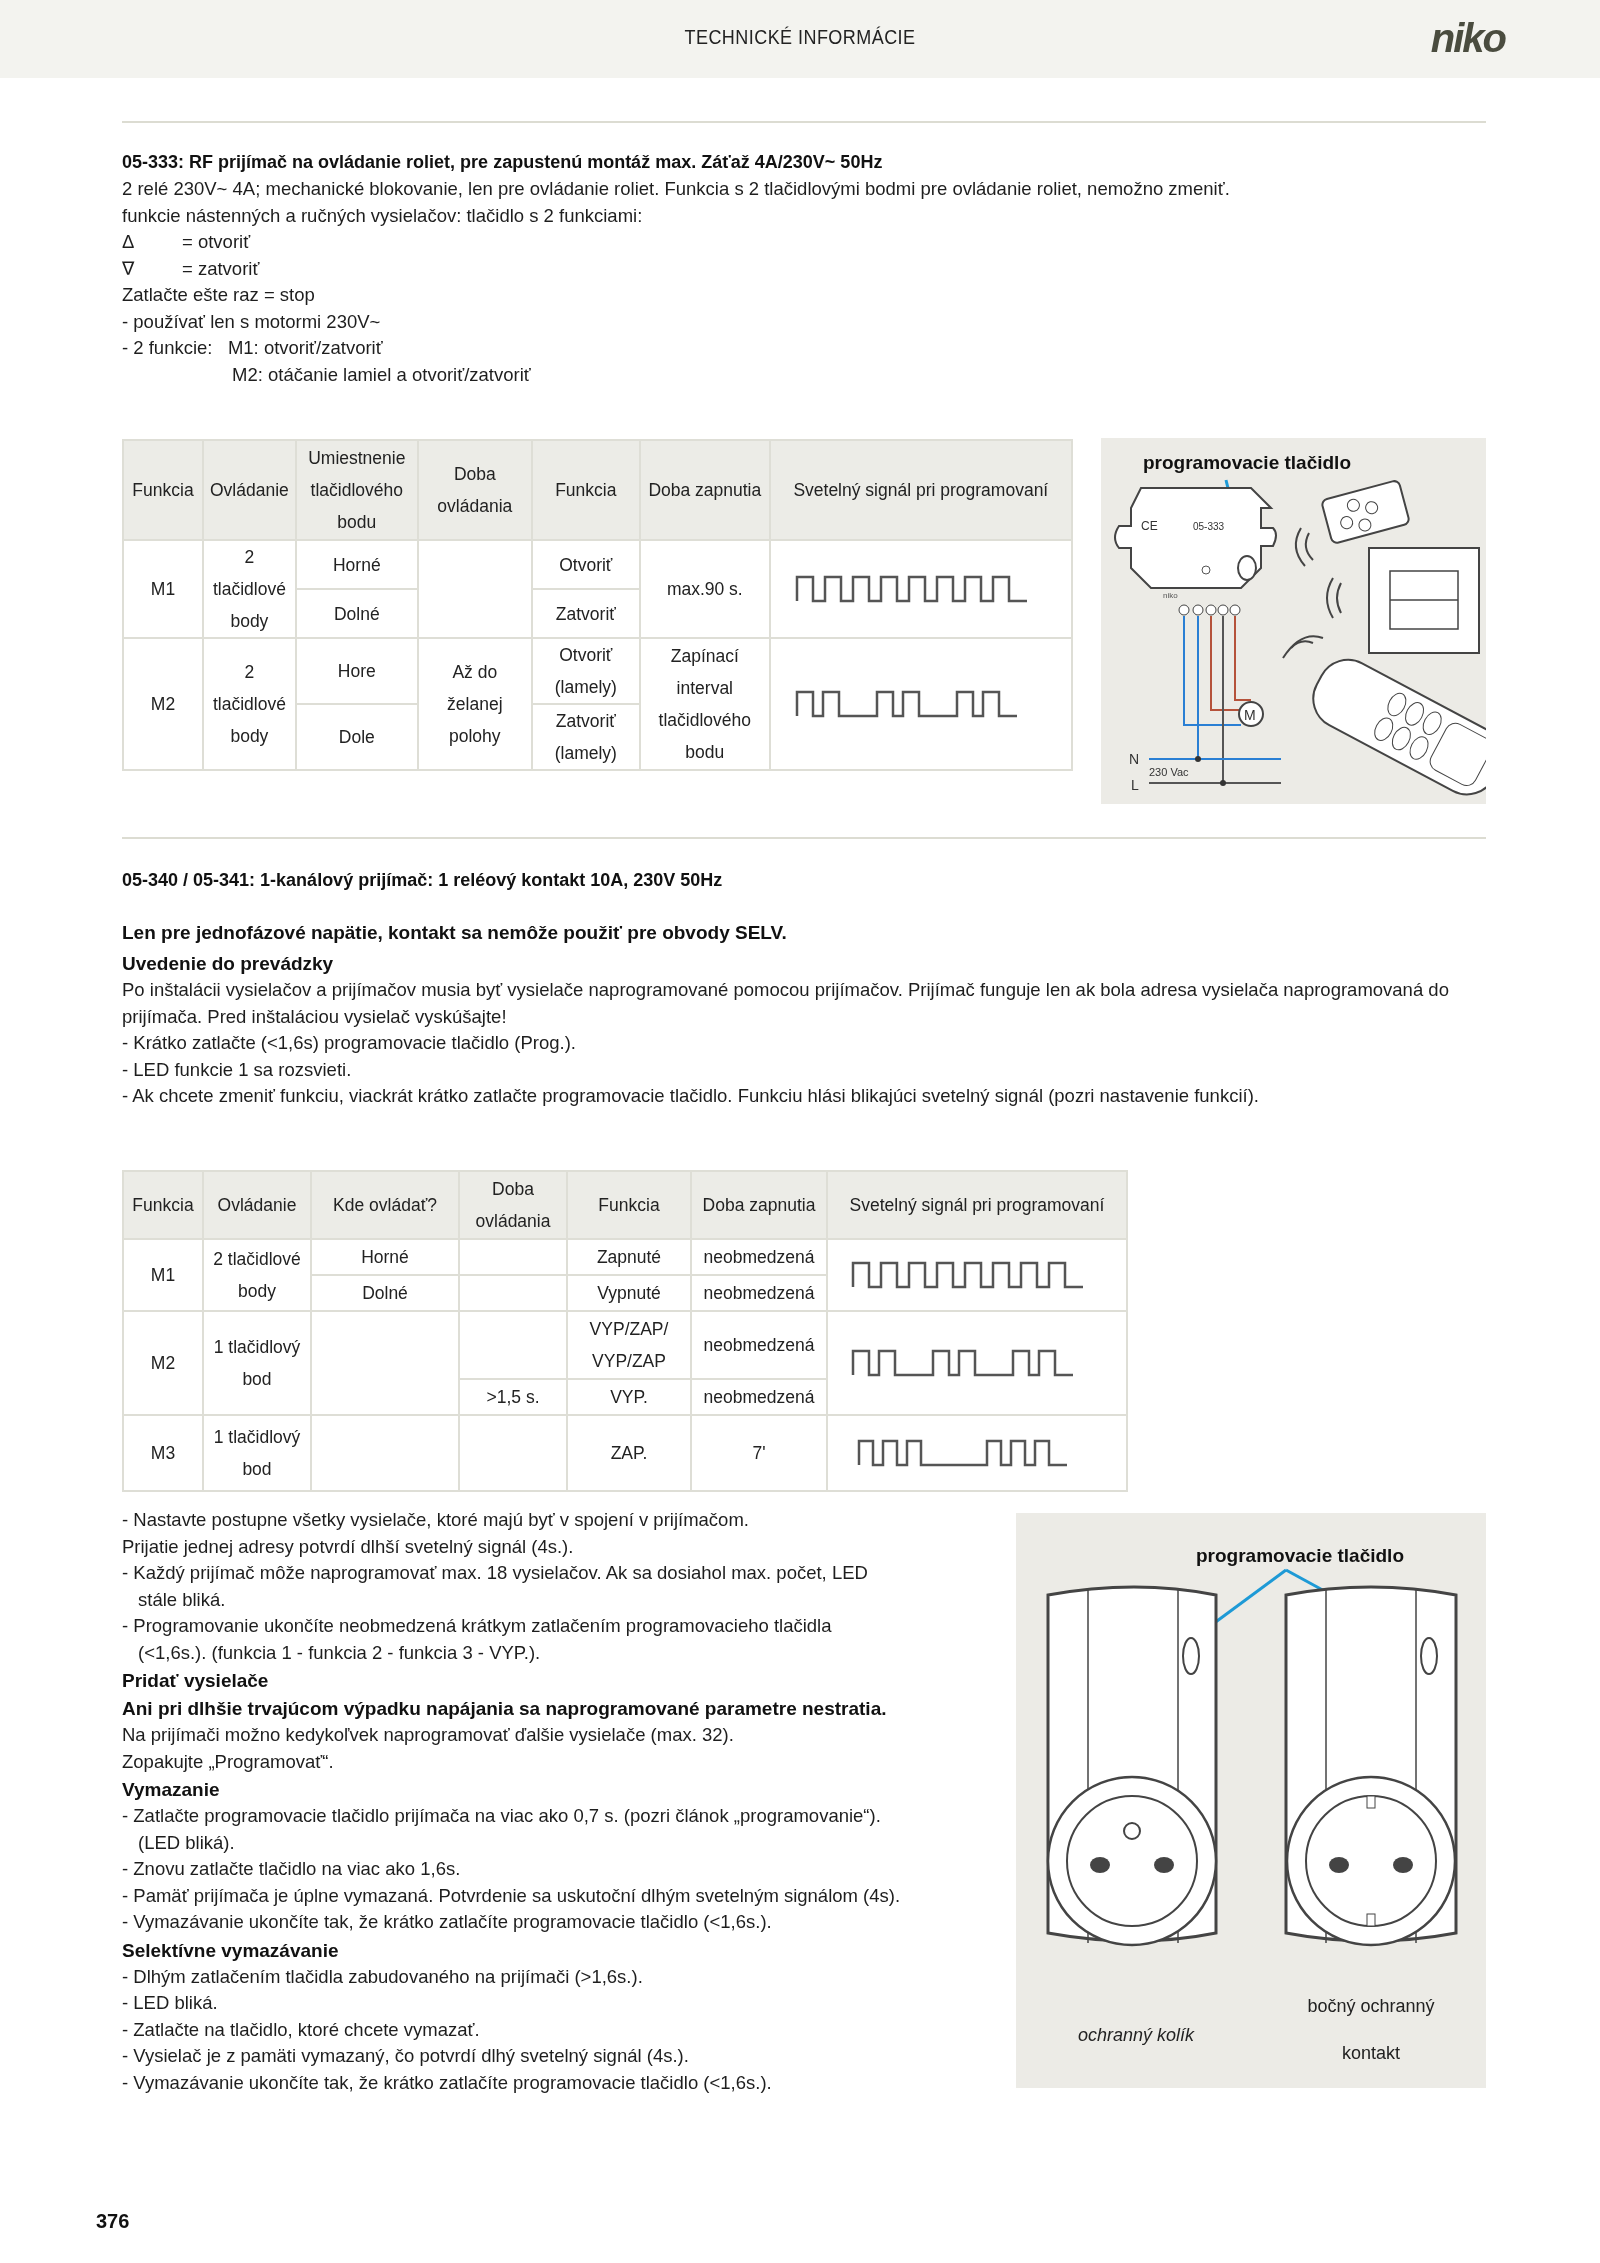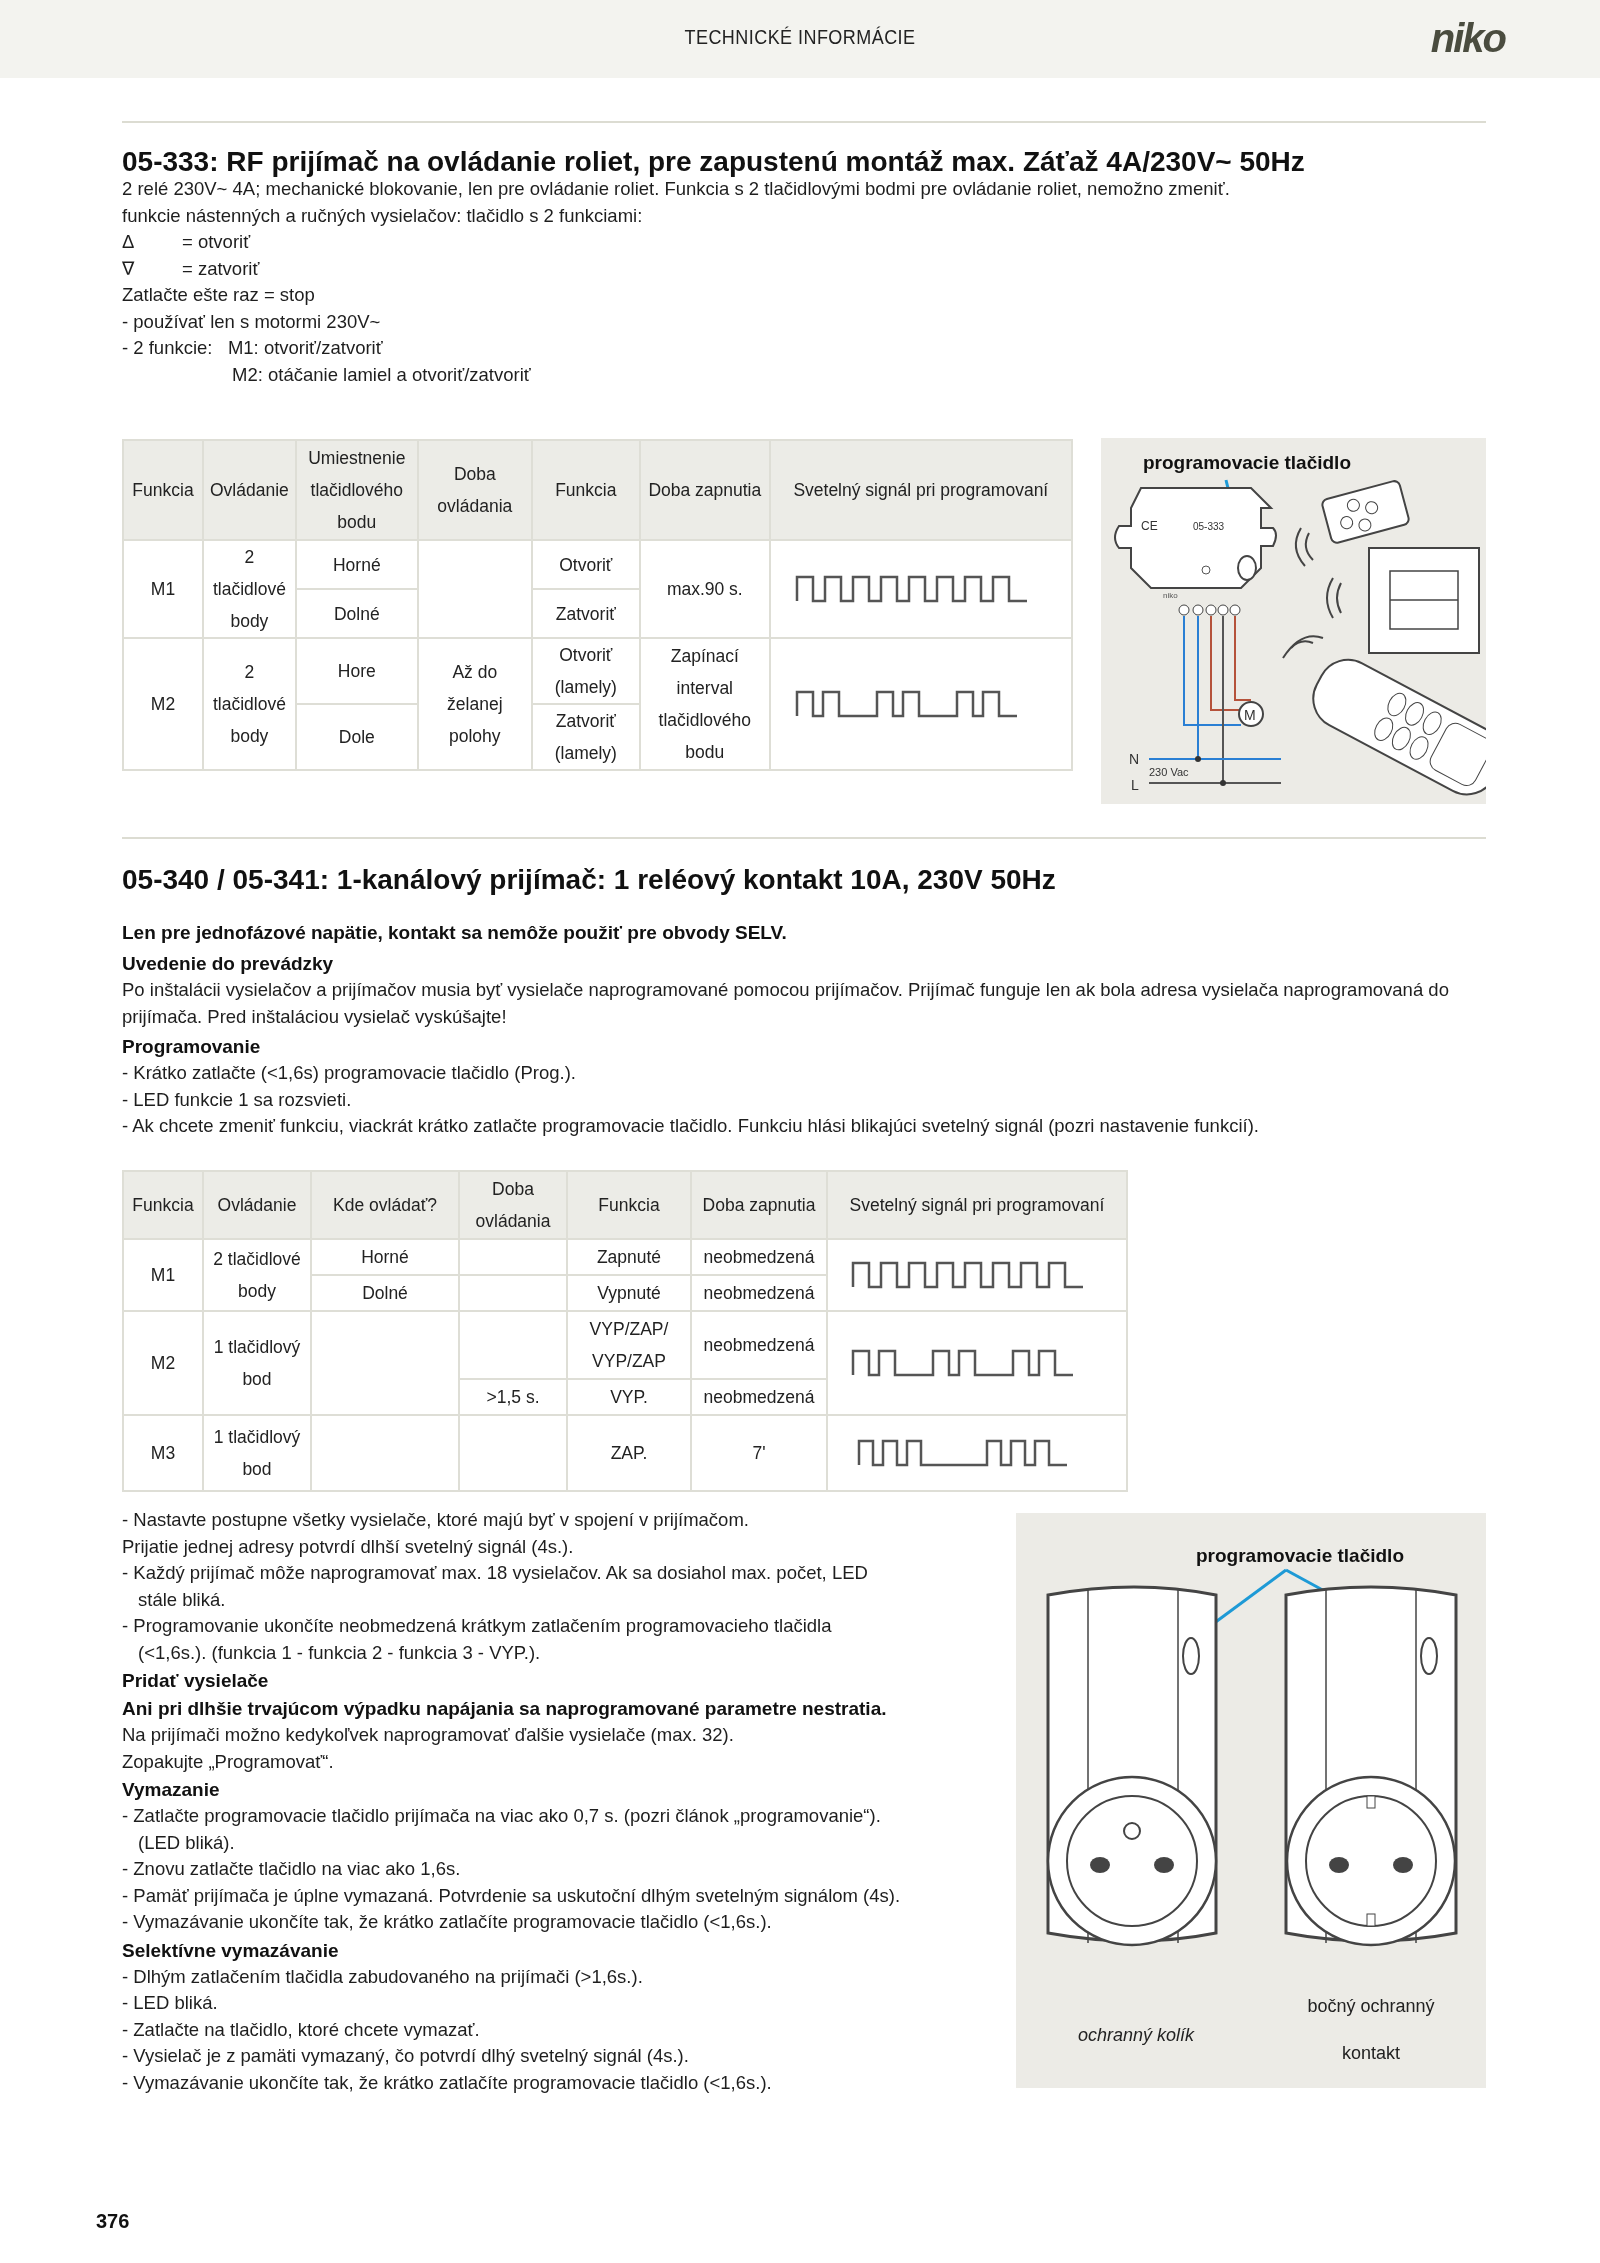--- a/index.html
+++ b/index.html
@@ -6,21 +6,21 @@
   html, body { width: 1600px; height: 2263px; background: #ffffff; }
   body { font-family: "Liberation Sans", "DejaVu Sans", sans-serif; color: #1a1a1a; position: relative; overflow: hidden; }
 
   .header { position: absolute; left: 0; top: 0; width: 1600px; height: 78px; background: #f3f3ef; }
   .header-title { position: absolute; left: 0; width: 1600px; top: 26px; text-align: center; font-size: 20px; letter-spacing: 0.5px; color: #222; font-family: "Liberation Sans", sans-serif; transform: scaleX(0.9); }
   .logo { position: absolute; right: 95px; top: 16px; font-size: 40px; font-weight: bold; font-style: italic; color: #4a4c3f; letter-spacing: -2px; font-family: "Liberation Sans", sans-serif; }
 
   .rule { position: absolute; left: 122px; width: 1364px; height: 2px; background: #dcdcd2; }
 
   .sec { position: absolute; left: 122px; }
-  .h1 { font-size: 28px; font-weight: bold; color: #111; line-height: 28px; }
+  .h1 { font-size: 18px; font-weight: bold; color: #111; line-height: 28px; }
   .h2 { font-size: 19px; font-weight: bold; color: #111; line-height: 26px; margin-top: 26px; }
   .p { font-size: 18.5px; line-height: 26.5px; color: #1e1e1e; }
   .indent { padding-left: 16px; }
   .sym-row { display: flex; }
   .sym { width: 60px; }
 
   table.ft { border-collapse: collapse; font-size: 17.5px; color: #222; }
   table.ft th { background: #ecece7; font-weight: normal; line-height: 32px; padding: 0 6px; border: 2px solid #deded6; text-align: center; }
   table.ft td { border: 2px solid #deded6; text-align: center; line-height: 32px; padding: 0 6px; background: #fff; }
   .sig svg { display: block; margin: 0 auto; }
@@ -181,21 +181,20 @@
   </svg>
 </div>
 
 <div class="rule" style="top:837px;"></div>
 
 <div class="sec" style="top:866px; width:1380px;">
   <div class="h1">05-340 / 05-341: 1-kanálový prijímač: 1 reléový kontakt 10A, 230V 50Hz</div>
   <div class="h2">Len pre jednofázové napätie, kontakt sa nemôže použiť pre obvody SELV.</div>
   <div class="h2" style="margin-top:5px;">Uvedenie do prevádzky</div>
   <div class="p" style="width:1365px;">Po inštalácii vysielačov a prijímačov musia byť vysielače naprogramované pomocou prijímačov. Prijímač funguje len ak bola adresa vysielača naprogramovaná do prijímača. Pred inštaláciou vysielač vyskúšajte!</div>
-  <div class="h2" style="margin-top:4px;">Programovanie</div>
   <div class="p">- Krátko zatlačte (&lt;1,6s) programovacie tlačidlo (Prog.).</div>
   <div class="p">- LED funkcie 1 sa rozsvieti.</div>
   <div class="p">- Ak chcete zmeniť funkciu, viackrát krátko zatlačte programovacie tlačidlo. Funkciu hlási blikajúci svetelný signál (pozri nastavenie funkcií).</div>
 </div>
 
 <div class="sec h2" style="top:1138px;">Nastavenie funkcií</div>
 
 <div class="sec" style="top:1170px;">
 <table class="ft">
   <tbody>

